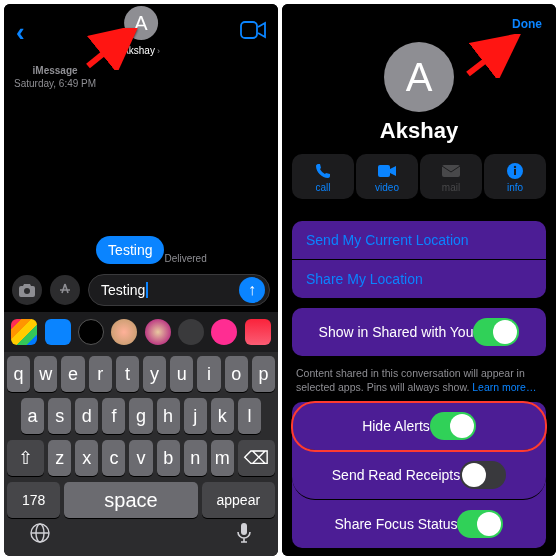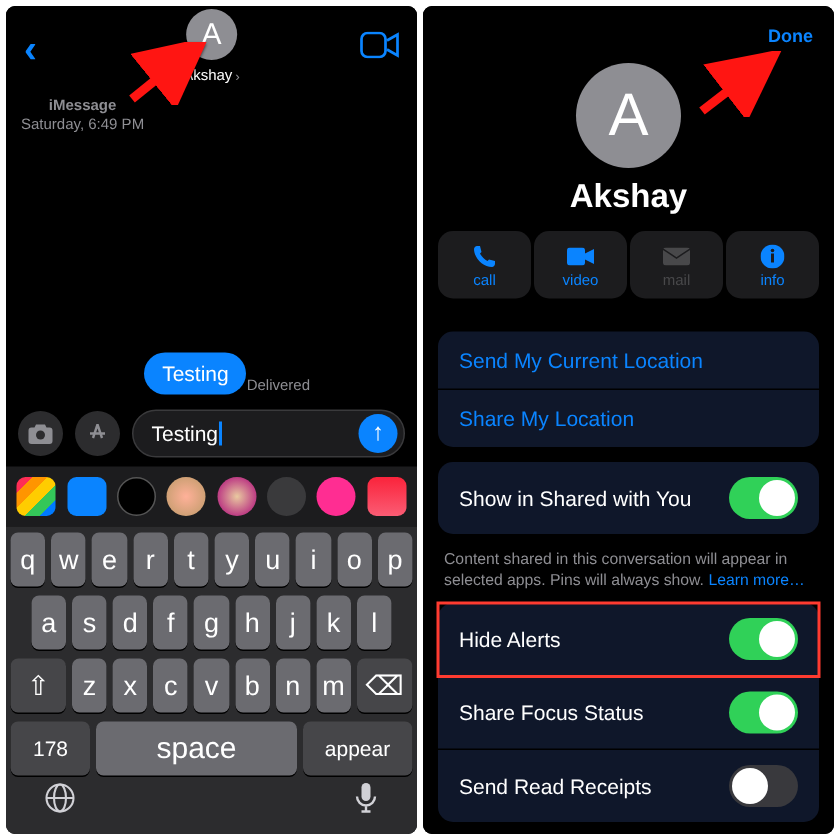--- a/index.html
+++ b/index.html
@@ -42,24 +42,24 @@
   .nav2{ height:34px; display:flex; justify-content:flex-end; align-items:center; padding:6px 14px 0; background:#000;}
   .done{ color:#0a84ff; font-size:12px; font-weight:600;}
   .hero{ background:#000; text-align:center; padding:4px 0 10px;}
   .hname{ color:#fff; font-size:22px; font-weight:600; margin-top:6px;}
   .scroll{ flex:1; background:#000; padding:0 10px 10px; overflow:hidden;}
   .actions{ display:flex; gap:2px; margin-bottom:22px;}
   .act{ flex:1; background:#1c1c1e; border-radius:10px; padding:8px 0 6px; text-align:center;}
   .act .ic{ color:#0a84ff; height:18px; display:flex;align-items:center;justify-content:center;}
   .act.dis .ic,.act.dis .lb{ color:#48484a;}
   .act .lb{ color:#0a84ff; font-size:10px; margin-top:2px; display:block;}
-  .card{ background:#0f172a; border-radius:10px; margin-bottom:10px; }
+  .card{ background:#4c1d95; border-radius:10px; margin-bottom:10px; }
   .crow{ padding:11px 14px; color:#0a84ff; font-size:14px; border-bottom:1px solid #000;}
   .crow:last-child{ border-bottom:none;}
-  .srow{ padding:10px 14px; display:flex; align-items:center; justify-content:space-between; border-bottom:1px solid #000;}
+  .srow{ padding:10px 14px; display:flex; align-items:center; justify-content:center; border-bottom:1px solid #000;border-radius:23px;}
   .srow:last-child{ border-bottom:none;}
   .slabel{ color:#fff; font-size:14px;}
   .toggle{ width:46px;height:28px;border-radius:14px; position:relative;}
   .toggle.on{ background:#30d158;}
   .toggle.off{ background:#39393d;}
   .knob{ width:24px;height:24px;border-radius:12px;background:#fff;position:absolute;top:2px;}
   .toggle.on .knob{ right:2px;}
   .toggle.off .knob{ left:2px;}
   .desc{ color:#8e8e93; font-size:10.5px; line-height:1.35; padding:0 4px 8px;}
   .desc a{ color:#0a84ff; text-decoration:none;}
@@ -271,26 +271,26 @@
     <div class="desc"><span>Content shared in this conversation will appear in selected apps. Pins will always show. </span><a>Learn more…</a></div>
 
     <div class="card">
       <div class="srow hl">
         <span class="slabel">Hide Alerts</span>
         <div class="toggle on">
             <div class="knob"></div>
           </div>
       </div>
       <div class="srow">
+        <span class="slabel">Send Read Receipts</span>
+        <div class="toggle off">
+            <div class="knob"></div>
+          </div>
+      </div>
+      <div class="srow">
         <span class="slabel">Share Focus Status</span>
         <div class="toggle on">
             <div class="knob"></div>
           </div>
       </div>
-      <div class="srow">
-        <span class="slabel">Send Read Receipts</span>
-        <div class="toggle off">
-            <div class="knob"></div>
-          </div>
-      </div>
     </div>
   </div>
 </div>
 
 </body></html>

